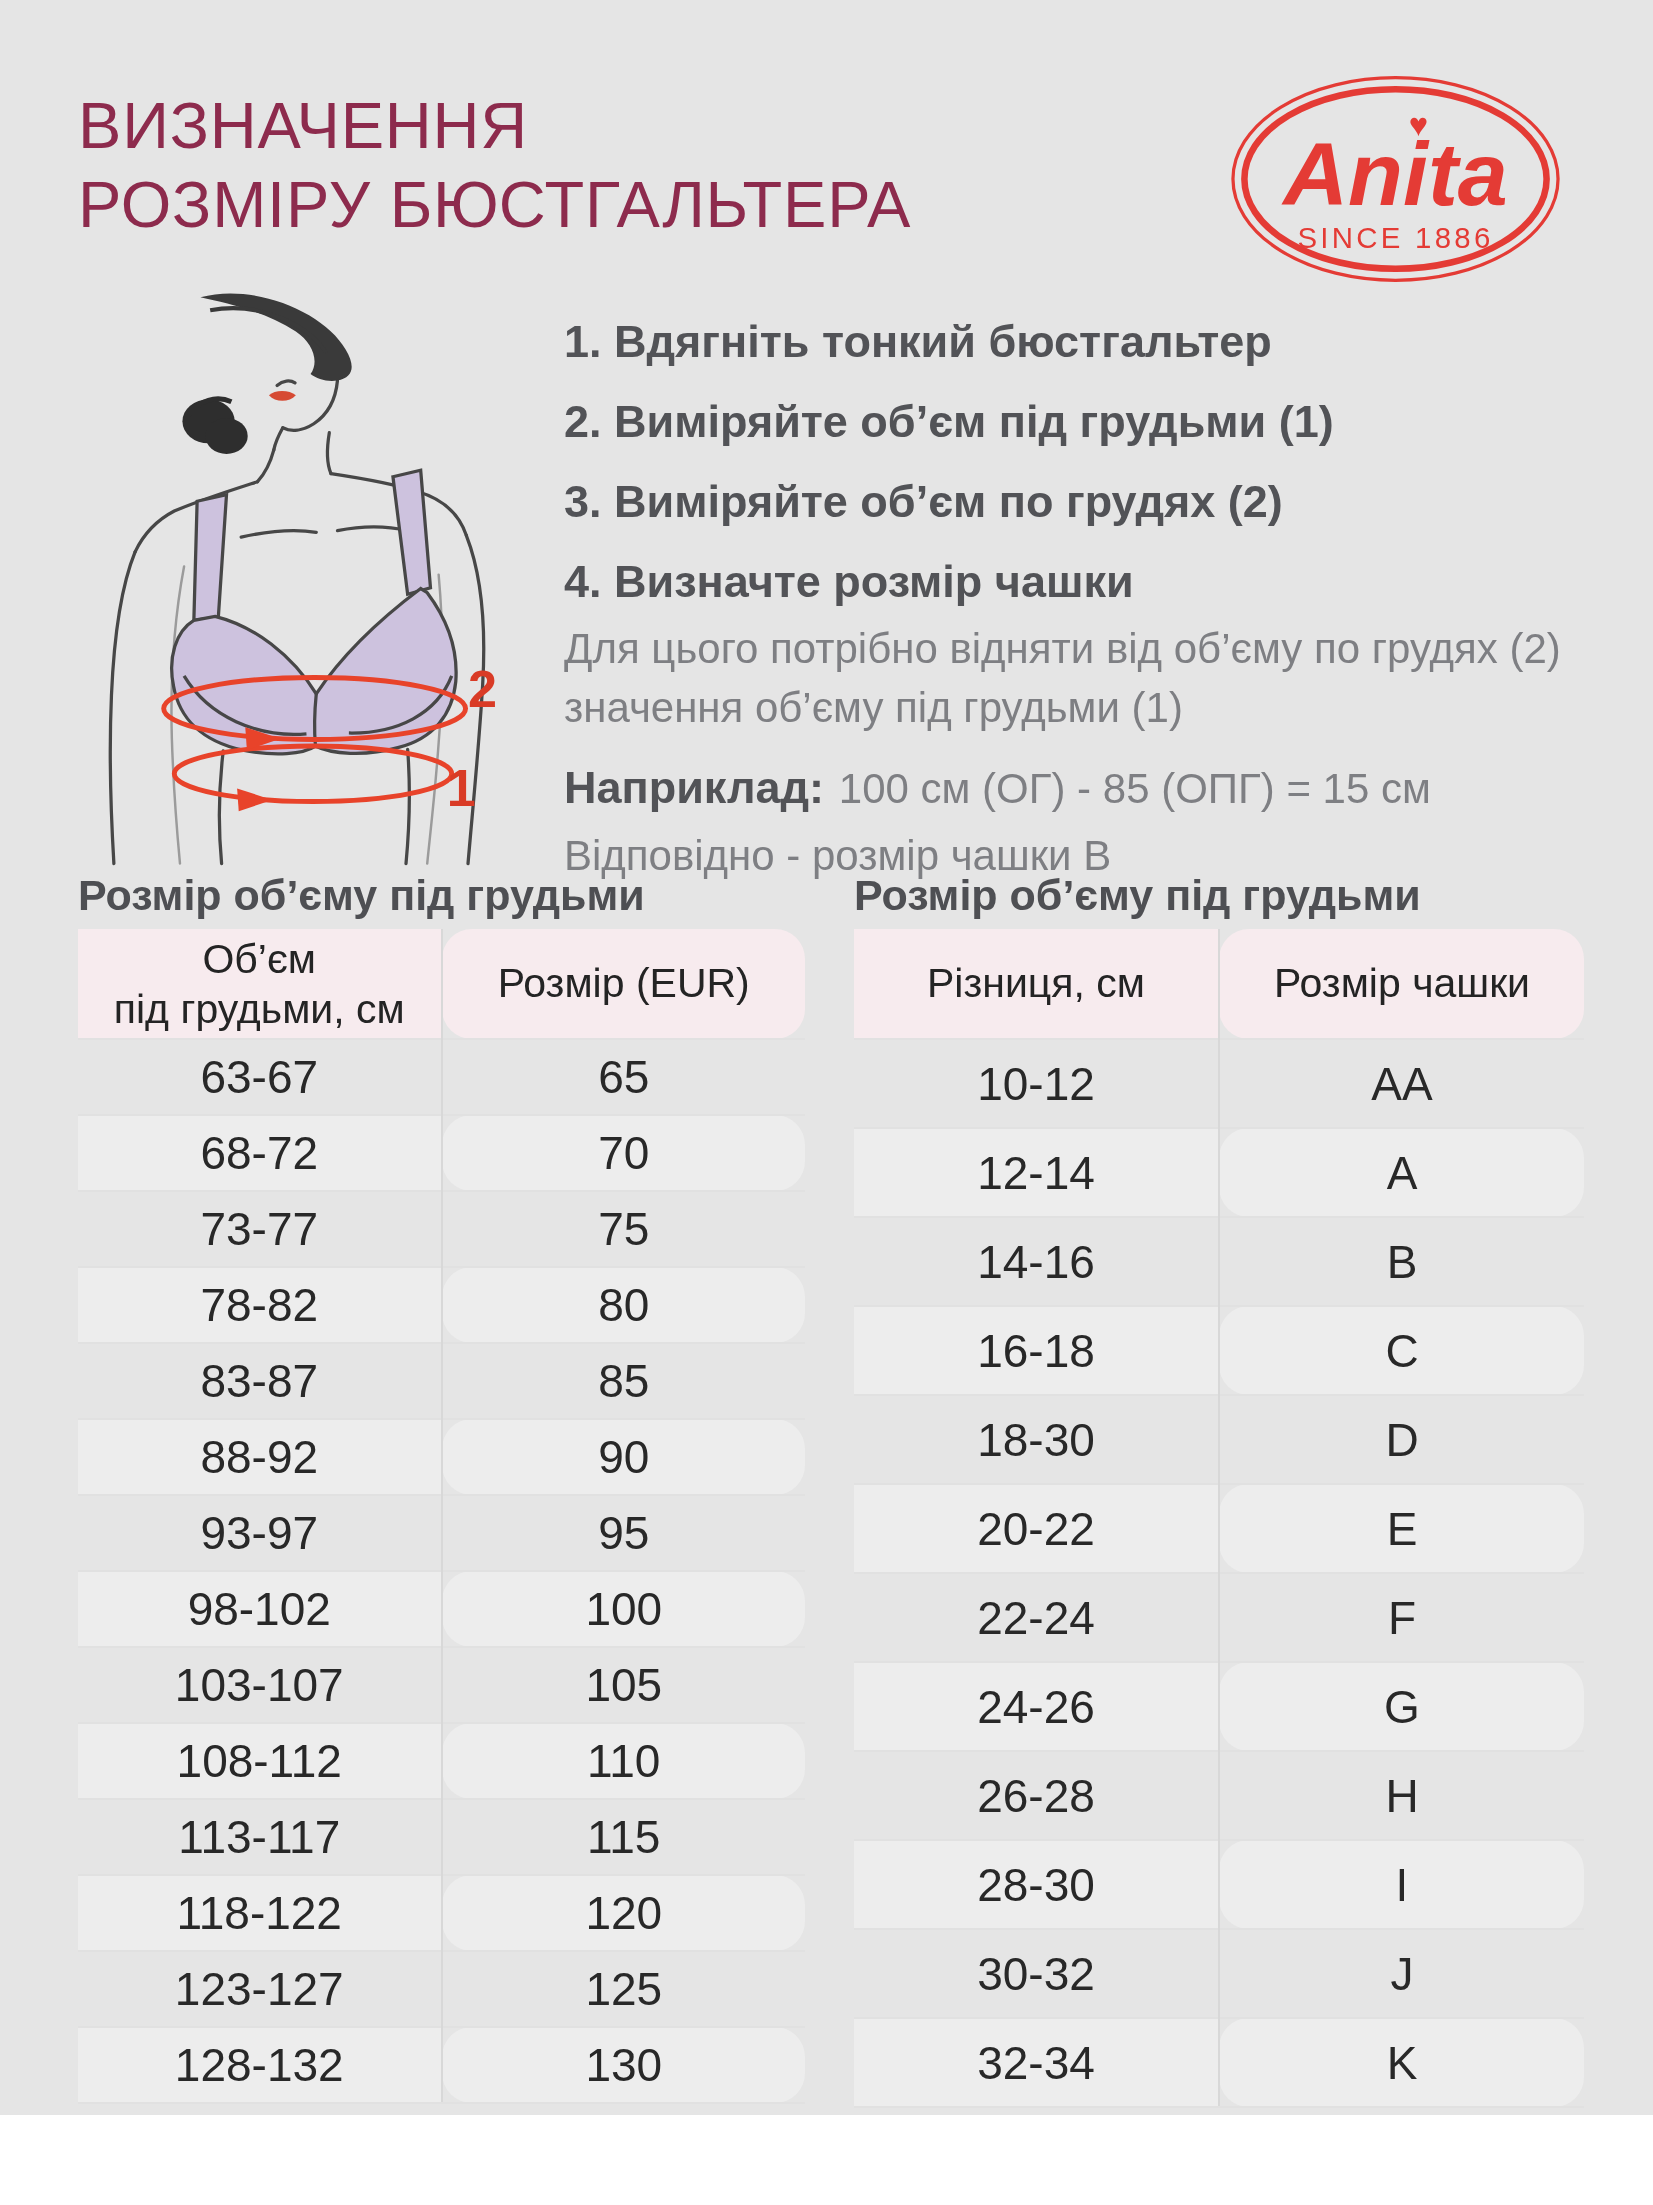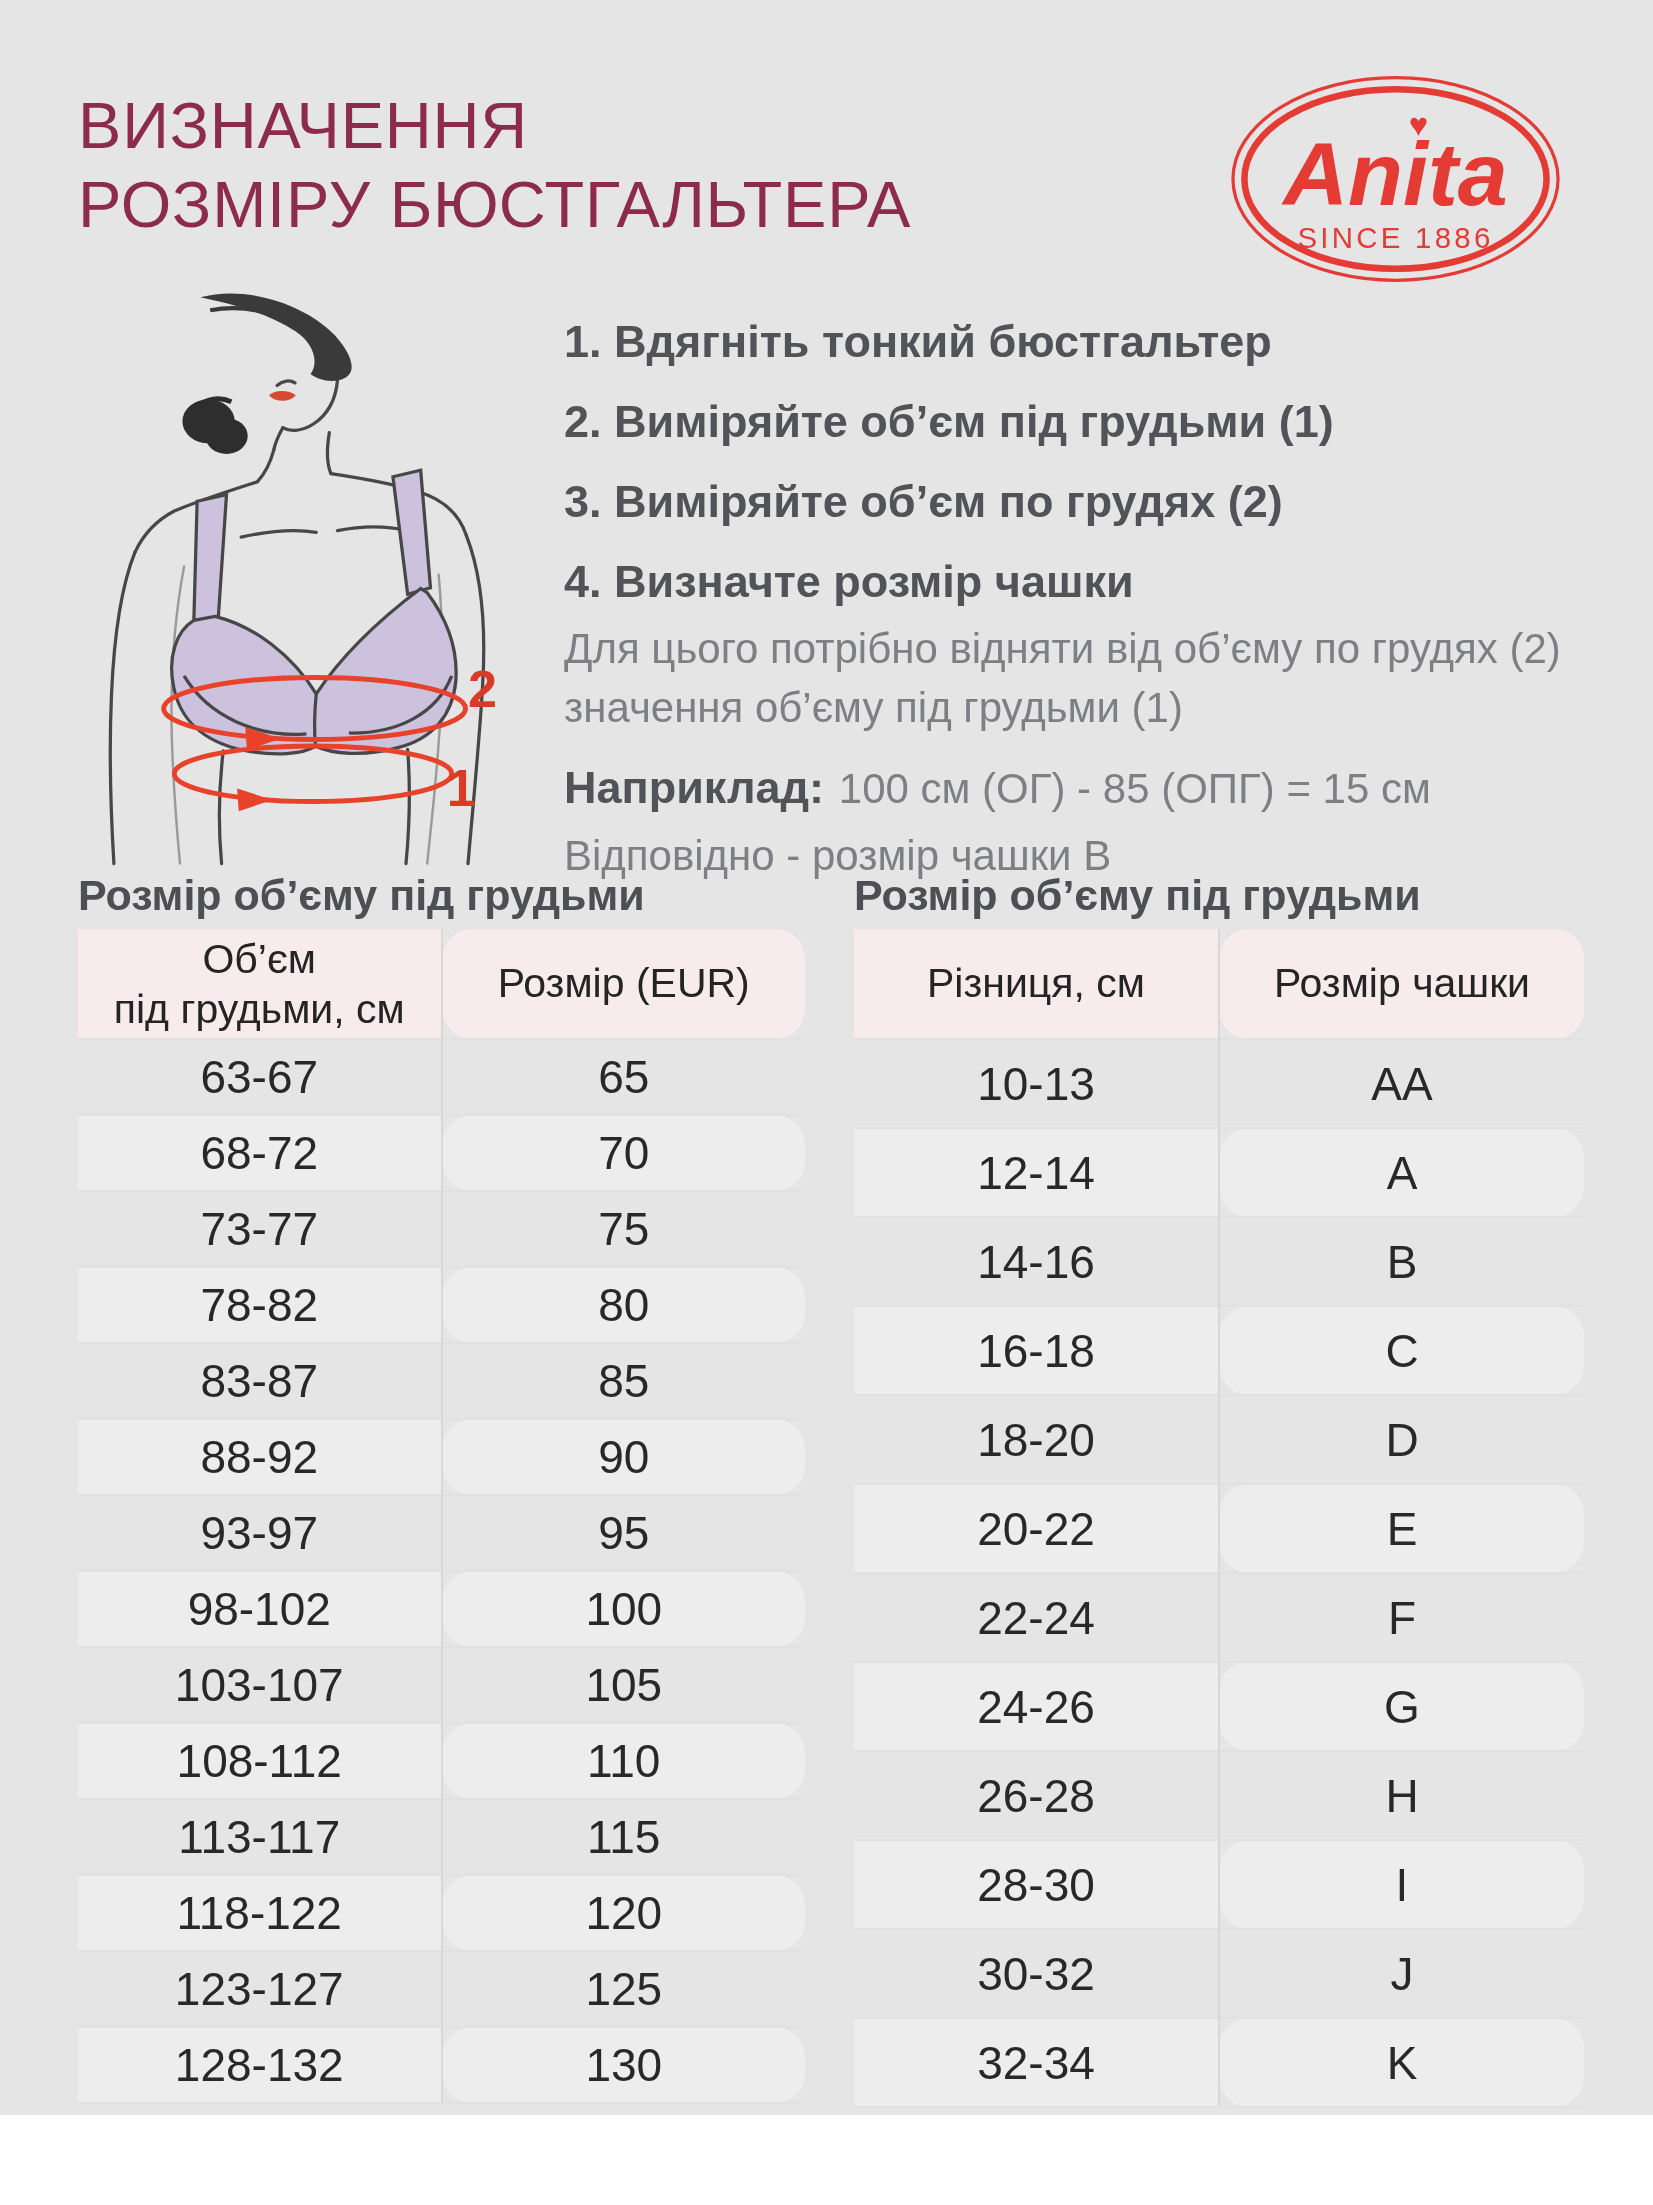--- a/index.html
+++ b/index.html
@@ -207,37 +207,37 @@
     <div class="table-title">Розмір об’єму під грудьми</div>
     <table>
       <thead>
         <tr>
           <th>Різниця, см</th>
           <th>Розмір чашки</th>
         </tr>
       </thead>
       <tbody>
           <tr>
-            <td>10-13</td>
+            <td>10-12</td>
             <td>AA</td>
           </tr>
           <tr>
             <td>12-14</td>
             <td>A</td>
           </tr>
           <tr>
             <td>14-16</td>
             <td>B</td>
           </tr>
           <tr>
             <td>16-18</td>
             <td>C</td>
           </tr>
           <tr>
-            <td>18-20</td>
+            <td>18-30</td>
             <td>D</td>
           </tr>
           <tr>
             <td>20-22</td>
             <td>E</td>
           </tr>
           <tr>
             <td>22-24</td>
             <td>F</td>
           </tr>

